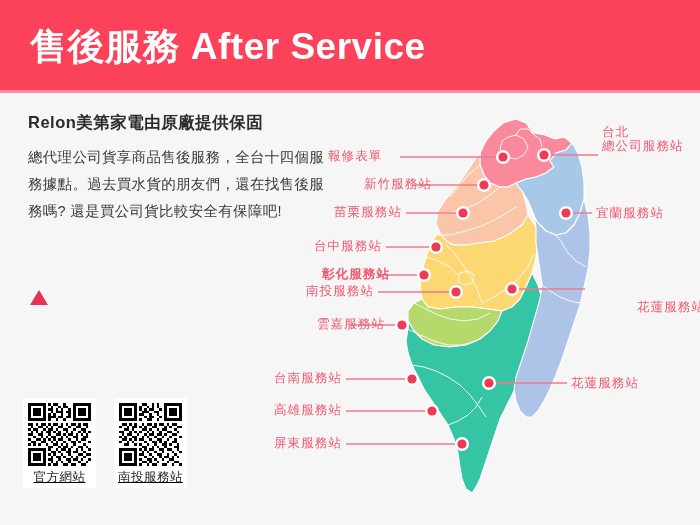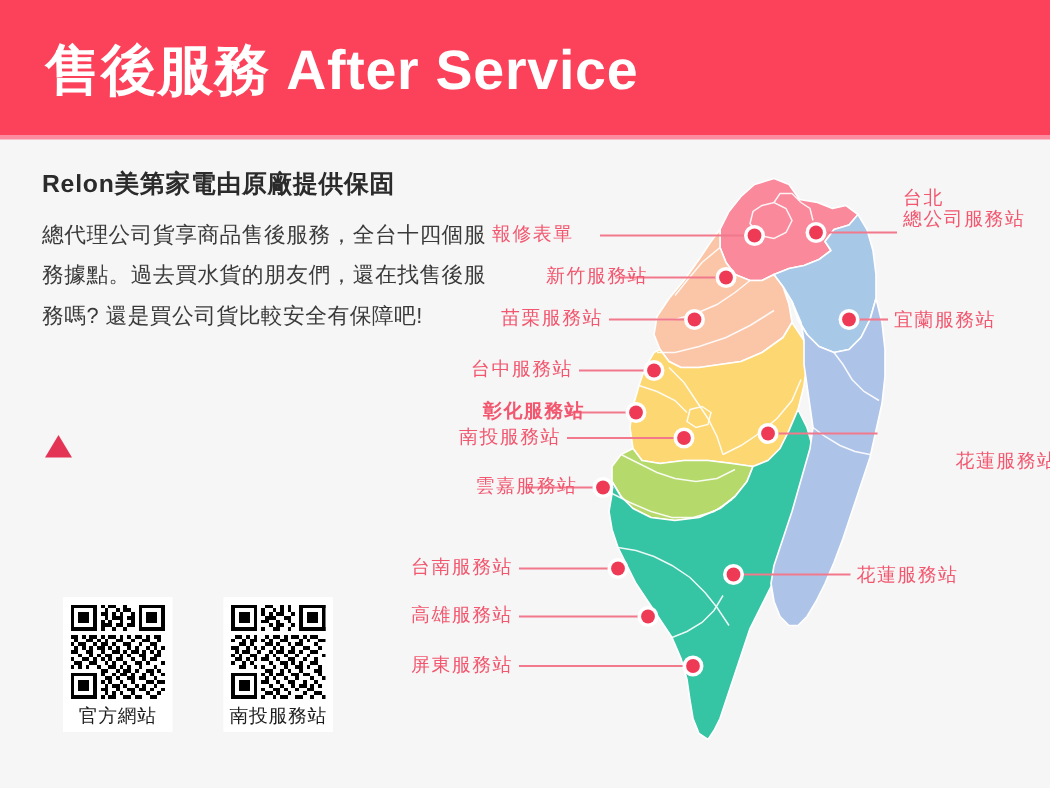--- a/index.html
+++ b/index.html
@@ -84,24 +84,25 @@
   .bullet-text {
     font-size: 14.5px;
     color: #303030;
     letter-spacing: 0.3px;
     white-space: nowrap;
   }
 
   
   .qr-wrap {
     position: absolute;
-    left: 42px;
+    left: 23px;
     top: 398px;
     display: flex;
-    gap: 34px;
+    gap: 18px;
+    text-decoration: underline;
   }
   .qr-card {
     width: 73px;
     background: #ffffff;
     padding: 5px 5px 2px 5px;
     display: flex;
     flex-direction: column;
     align-items: center;
   }
   .qr-code { width: 63px; height: 63px; display: block; }

